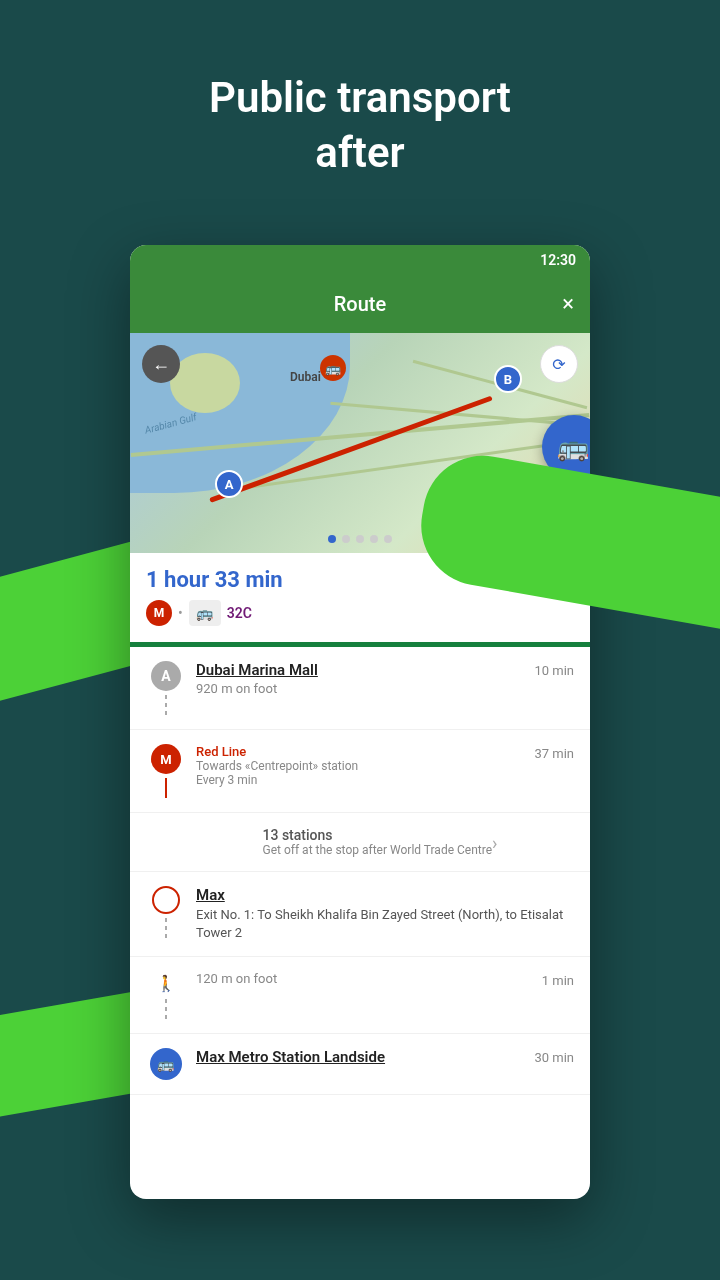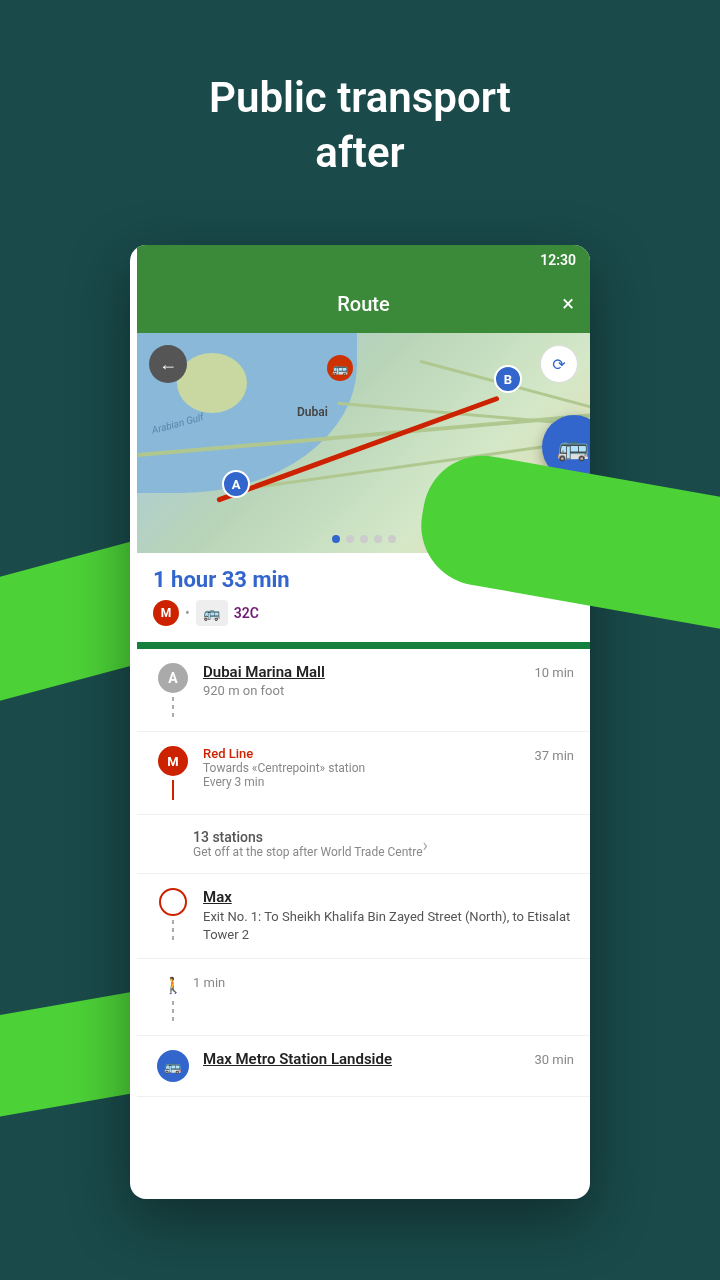--- a/index.html
+++ b/index.html
@@ -65,21 +65,20 @@
       position: absolute;
       top: 245px;
       left: 130px;
       width: 460px;
       height: 954px;
       background: white;
       border-radius: 16px;
       overflow: hidden;
       z-index: 5;
       box-shadow: 0 20px 60px rgba(0,0,0,0.4);
-      padding-left: 7px;
     }
 
     
     .status-bar {
       background: #3a8a3a;
       height: 30px;
       display: flex;
       align-items: center;
       justify-content: flex-end;
       padding: 0 14px;
@@ -241,21 +240,21 @@
       text-align: center;
       font-size: 10px;
       color: #3366cc;
       font-weight: 700;
       margin-top: 3px;
     }
 
     
     .route-info {
       padding: 14px 16px 10px;
-      border-bottom: 7px solid #15803d;
+      border-bottom: 5px solid #15803d;
     }
     .route-duration {
       color: #3366cc;
       font-size: 22px;
       font-weight: 700;
       margin-bottom: 8px;
     }
     .route-modes {
       display: flex;
       align-items: center;
@@ -395,21 +394,21 @@
     .step-time {
       font-size: 13px;
       color: #888;
       flex-shrink: 0;
       padding-top: 2px;
     }
 
     .stations-row {
       display: flex;
       align-items: center;
-      justify-content: flex-start;
+      justify-content: center;
     }
     .stations-label {
       font-size: 14px;
       color: #555;
       font-weight: 500;
     }
     .stations-sub {
       font-size: 12px;
       color: #888;
       margin-top: 0;
@@ -432,21 +431,21 @@
       left: 14px;
       font-size: 10px;
       color: #5588aa;
       font-style: italic;
       transform: rotate(-15deg);
     }
 
     
     .dubai-label {
       position: absolute;
-      top: 72px;
+      top: 37px;
       left: 160px;
       font-size: 12px;
       color: #444;
       font-weight: 600;
     }
 
   </style>
 </head>
 <body>
 
@@ -570,20 +569,23 @@
         <div class="exit-text">Exit No. 1: To Sheikh Khalifa Bin Zayed Street (North), to Etisalat Tower 2</div>
       </div>
       <div class="step-time"></div>
     </div>
 
     <div class="step-item">
       <div class="step-icon-col">
         <div style="width:24px;height:24px;display:flex;align-items:center;justify-content:center;color:#888;font-size:16px;">🚶</div>
         <div class="step-line step-line-dashed" style="height:20px;"></div>
       </div>
+      <div class="step-content">
+        <div class="step-sub">120 m on foot</div>
+      </div>
       <div class="step-time">1 min</div>
     </div>
 
     <div class="step-item">
       <div class="step-icon-col">
         <div class="step-icon-circle icon-blue-bus">🚌</div>
       </div>
       <div class="step-content">
         <div class="step-name">Max Metro Station Landside</div>
       </div>

